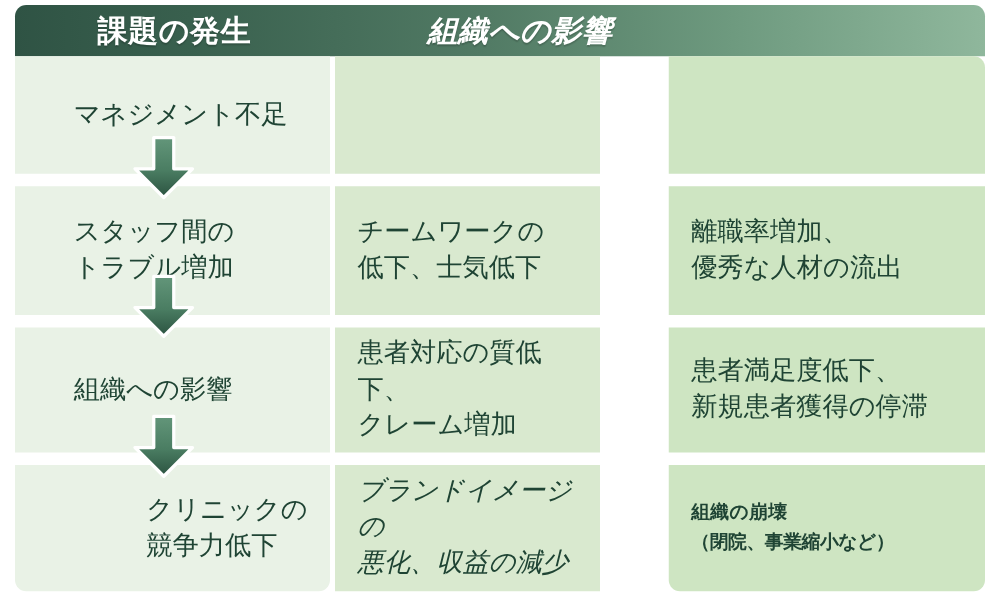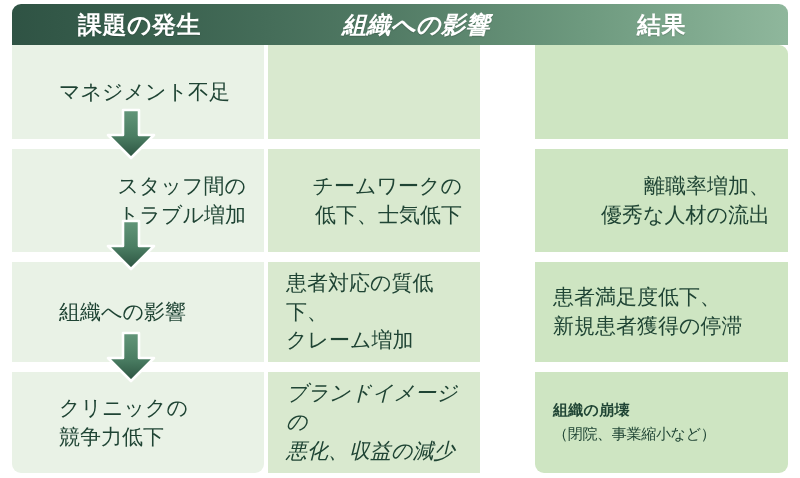--- a/index.html
+++ b/index.html
@@ -66,46 +66,47 @@
   .cell.col2 { background: #d9e9cf; }
   .cell.col3 { background: #cee5c2; }
 
   
   .col1 { left: 12px;  width: 252px; padding-left: 47px; }
   .col2 { left: 268px; width: 212px; }
   .col3 { left: 535px; width: 253px; }
 
   
   .row1 { top: 45px;  height: 94px; }
-  .row2 { top: 149px; height: 103px; text-align: right; }
+  .row2 { top: 149px; height: 103px; }
   .row3 { top: 262px; height: 100px; }
   .row4 { top: 372px; height: 101px; }
 
   
   .col1.row1 { border-radius: 0 0 0 0; }
   .col3.row1 { border-radius: 0 9px 0 0; }
-  .col1.row4 { border-radius: 0 0 9px 0; }
+  .col1.row4 { border-radius: 0 0 9px 0; align-items: flex-end; }
   .col3.row4 { border-radius: 0 0 9px 0; }
   .col1.row4 { border-radius: 0 0 9px 9px; }
   .col2.row4 { border-radius: 0 0 0 0; font-style: italic; }
   .col3.row4 { border-radius: 0 0 9px 9px; }
   .col3.row2 { border-radius: 0 0 0 0; }
 
   .cell .line-main {
     font-weight: normal;
   }
   .cell .line-strong {
     font-weight: bold;
     font-size: 15px;
     letter-spacing: 0.3px;
   }
   .cell .line-sub {
     font-size: 15px;
     margin-top: 3px;
     letter-spacing: -0.3px;
+    font-weight: bold;
   }
 
   
   .arrow {
     position: absolute;
     left: 104px;
     width: 54px;
     height: 52px;
     pointer-events: none;
   }
@@ -114,21 +115,20 @@
   .arrow-3 { top: 331px; }
 </style>
 </head>
 <body>
 
 <div id="diagram">
 
   <div class="header-bar">
     <div class="header-cell hc1">課題の発生</div>
     <div class="header-cell hc2">組織への影響</div>
-    <div class="header-cell hc3">結果</div>
   </div>
 
   <div class="cell col1 row1">
     <span class="line-main">マネジメント不足</span>
   </div>
   <div class="cell col2 row1">
     <span class="line-main"></span>
   </div>
   <div class="cell col3 row1">
     <span class="line-main"></span>

